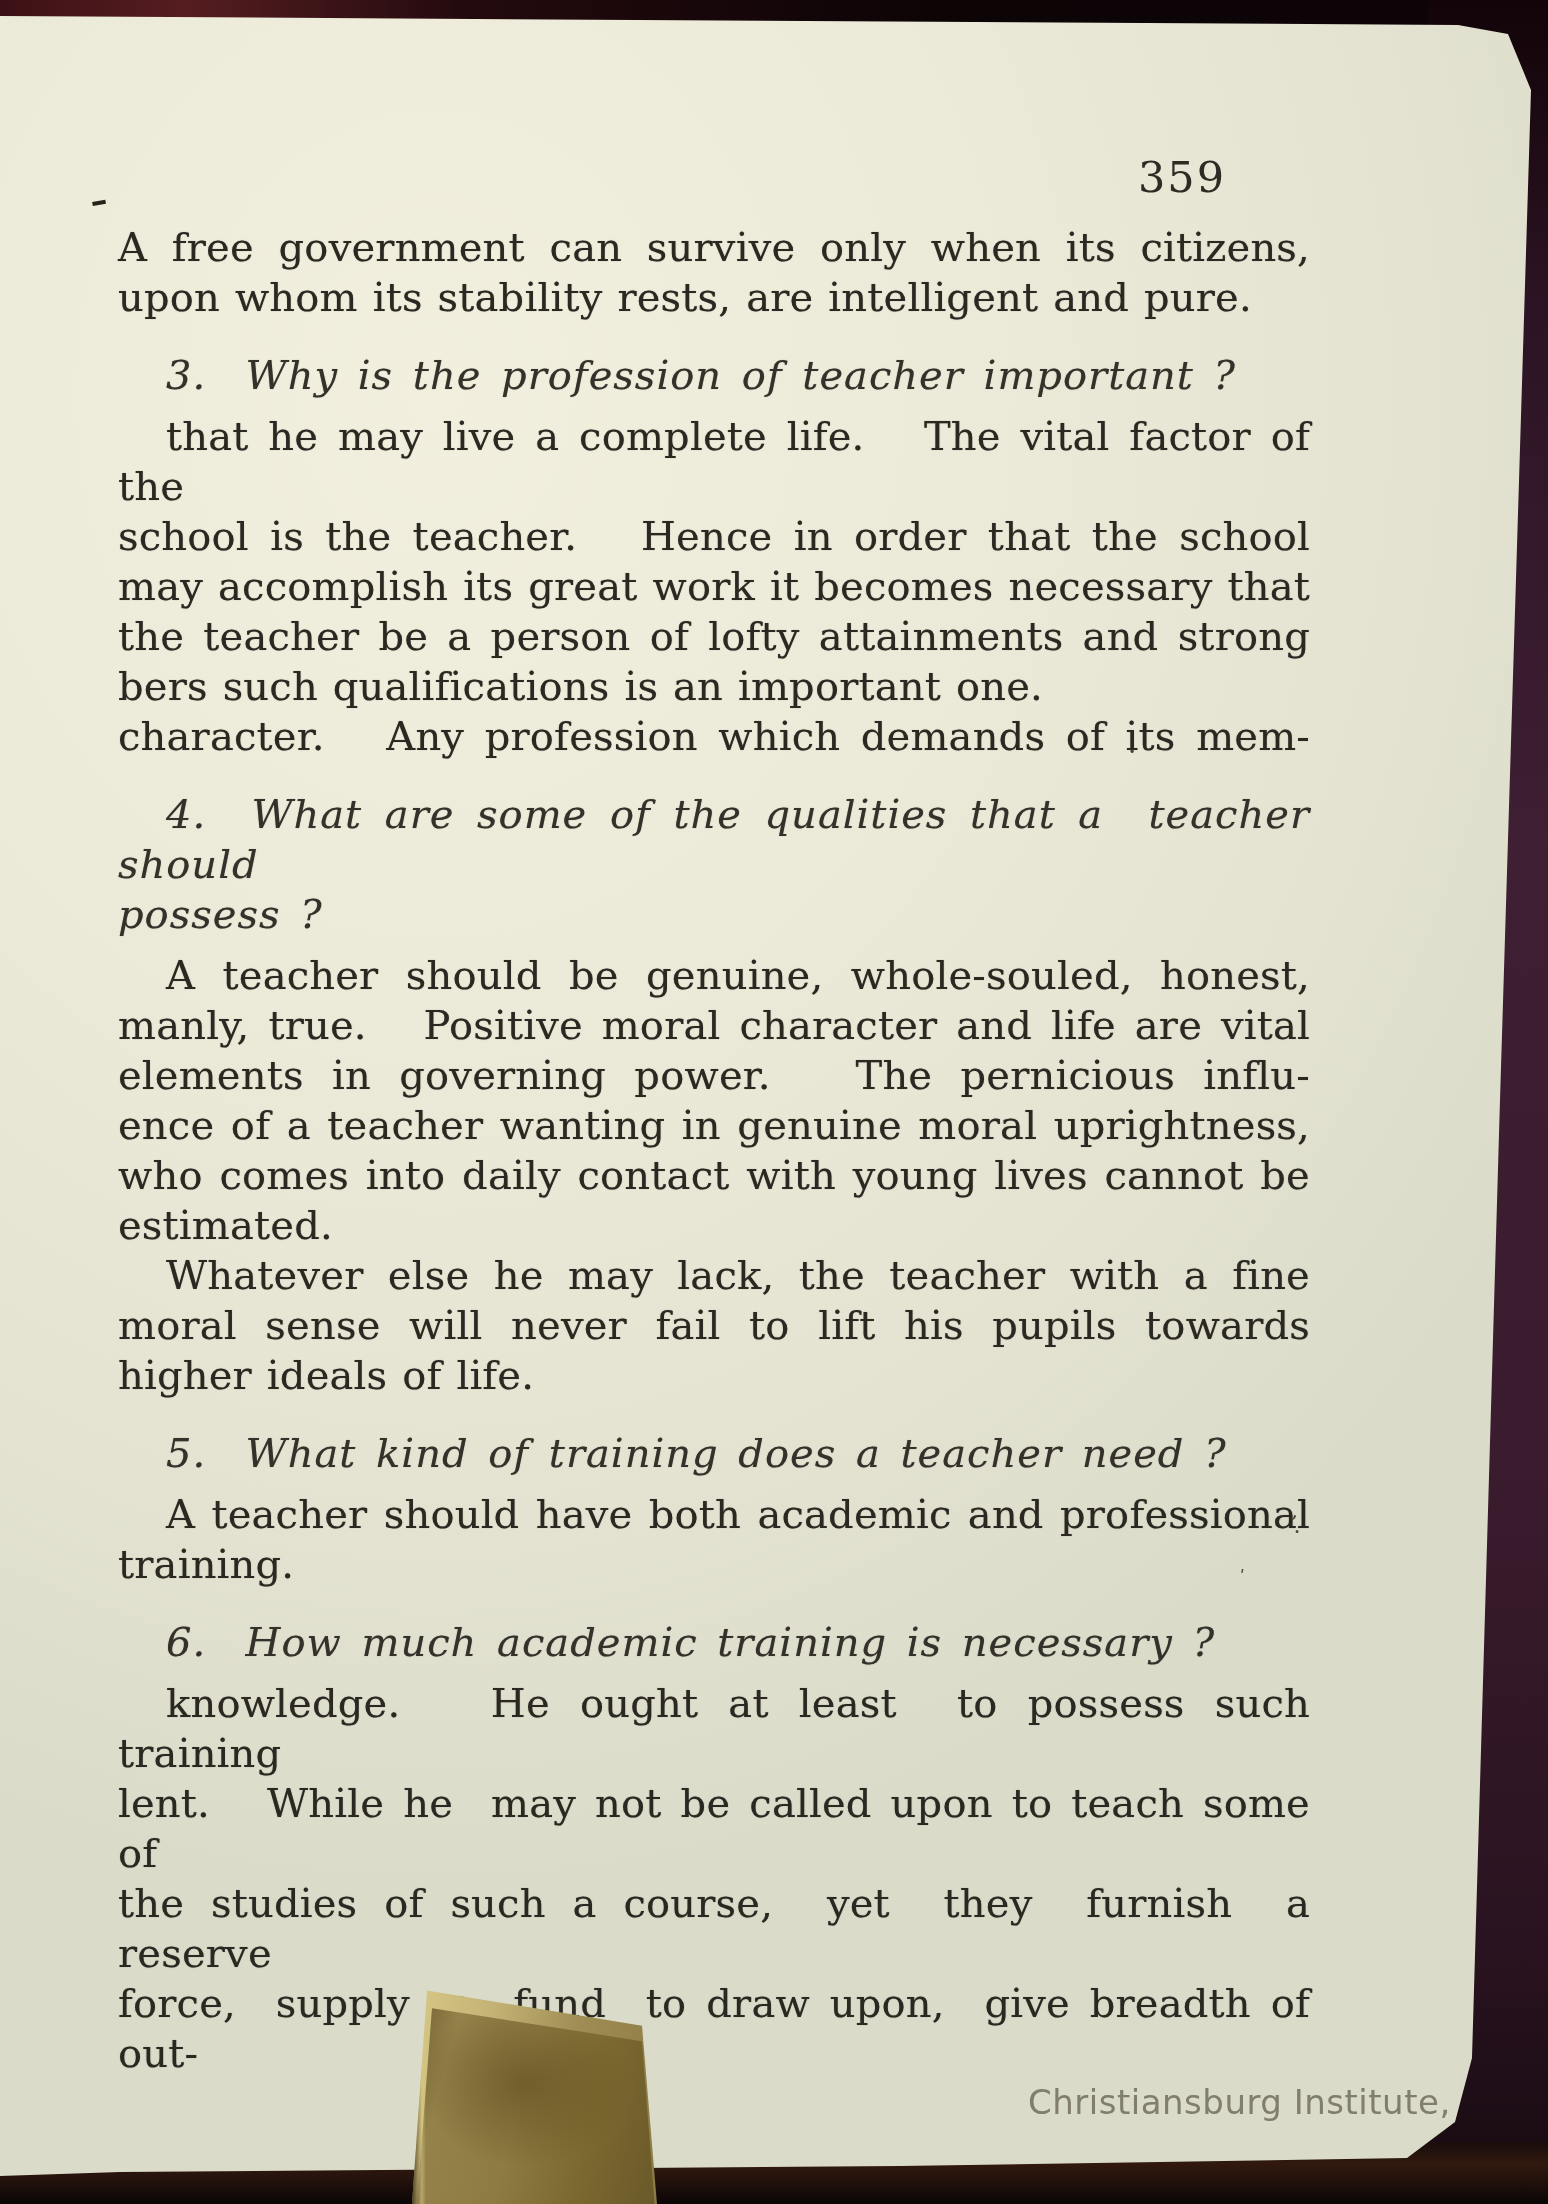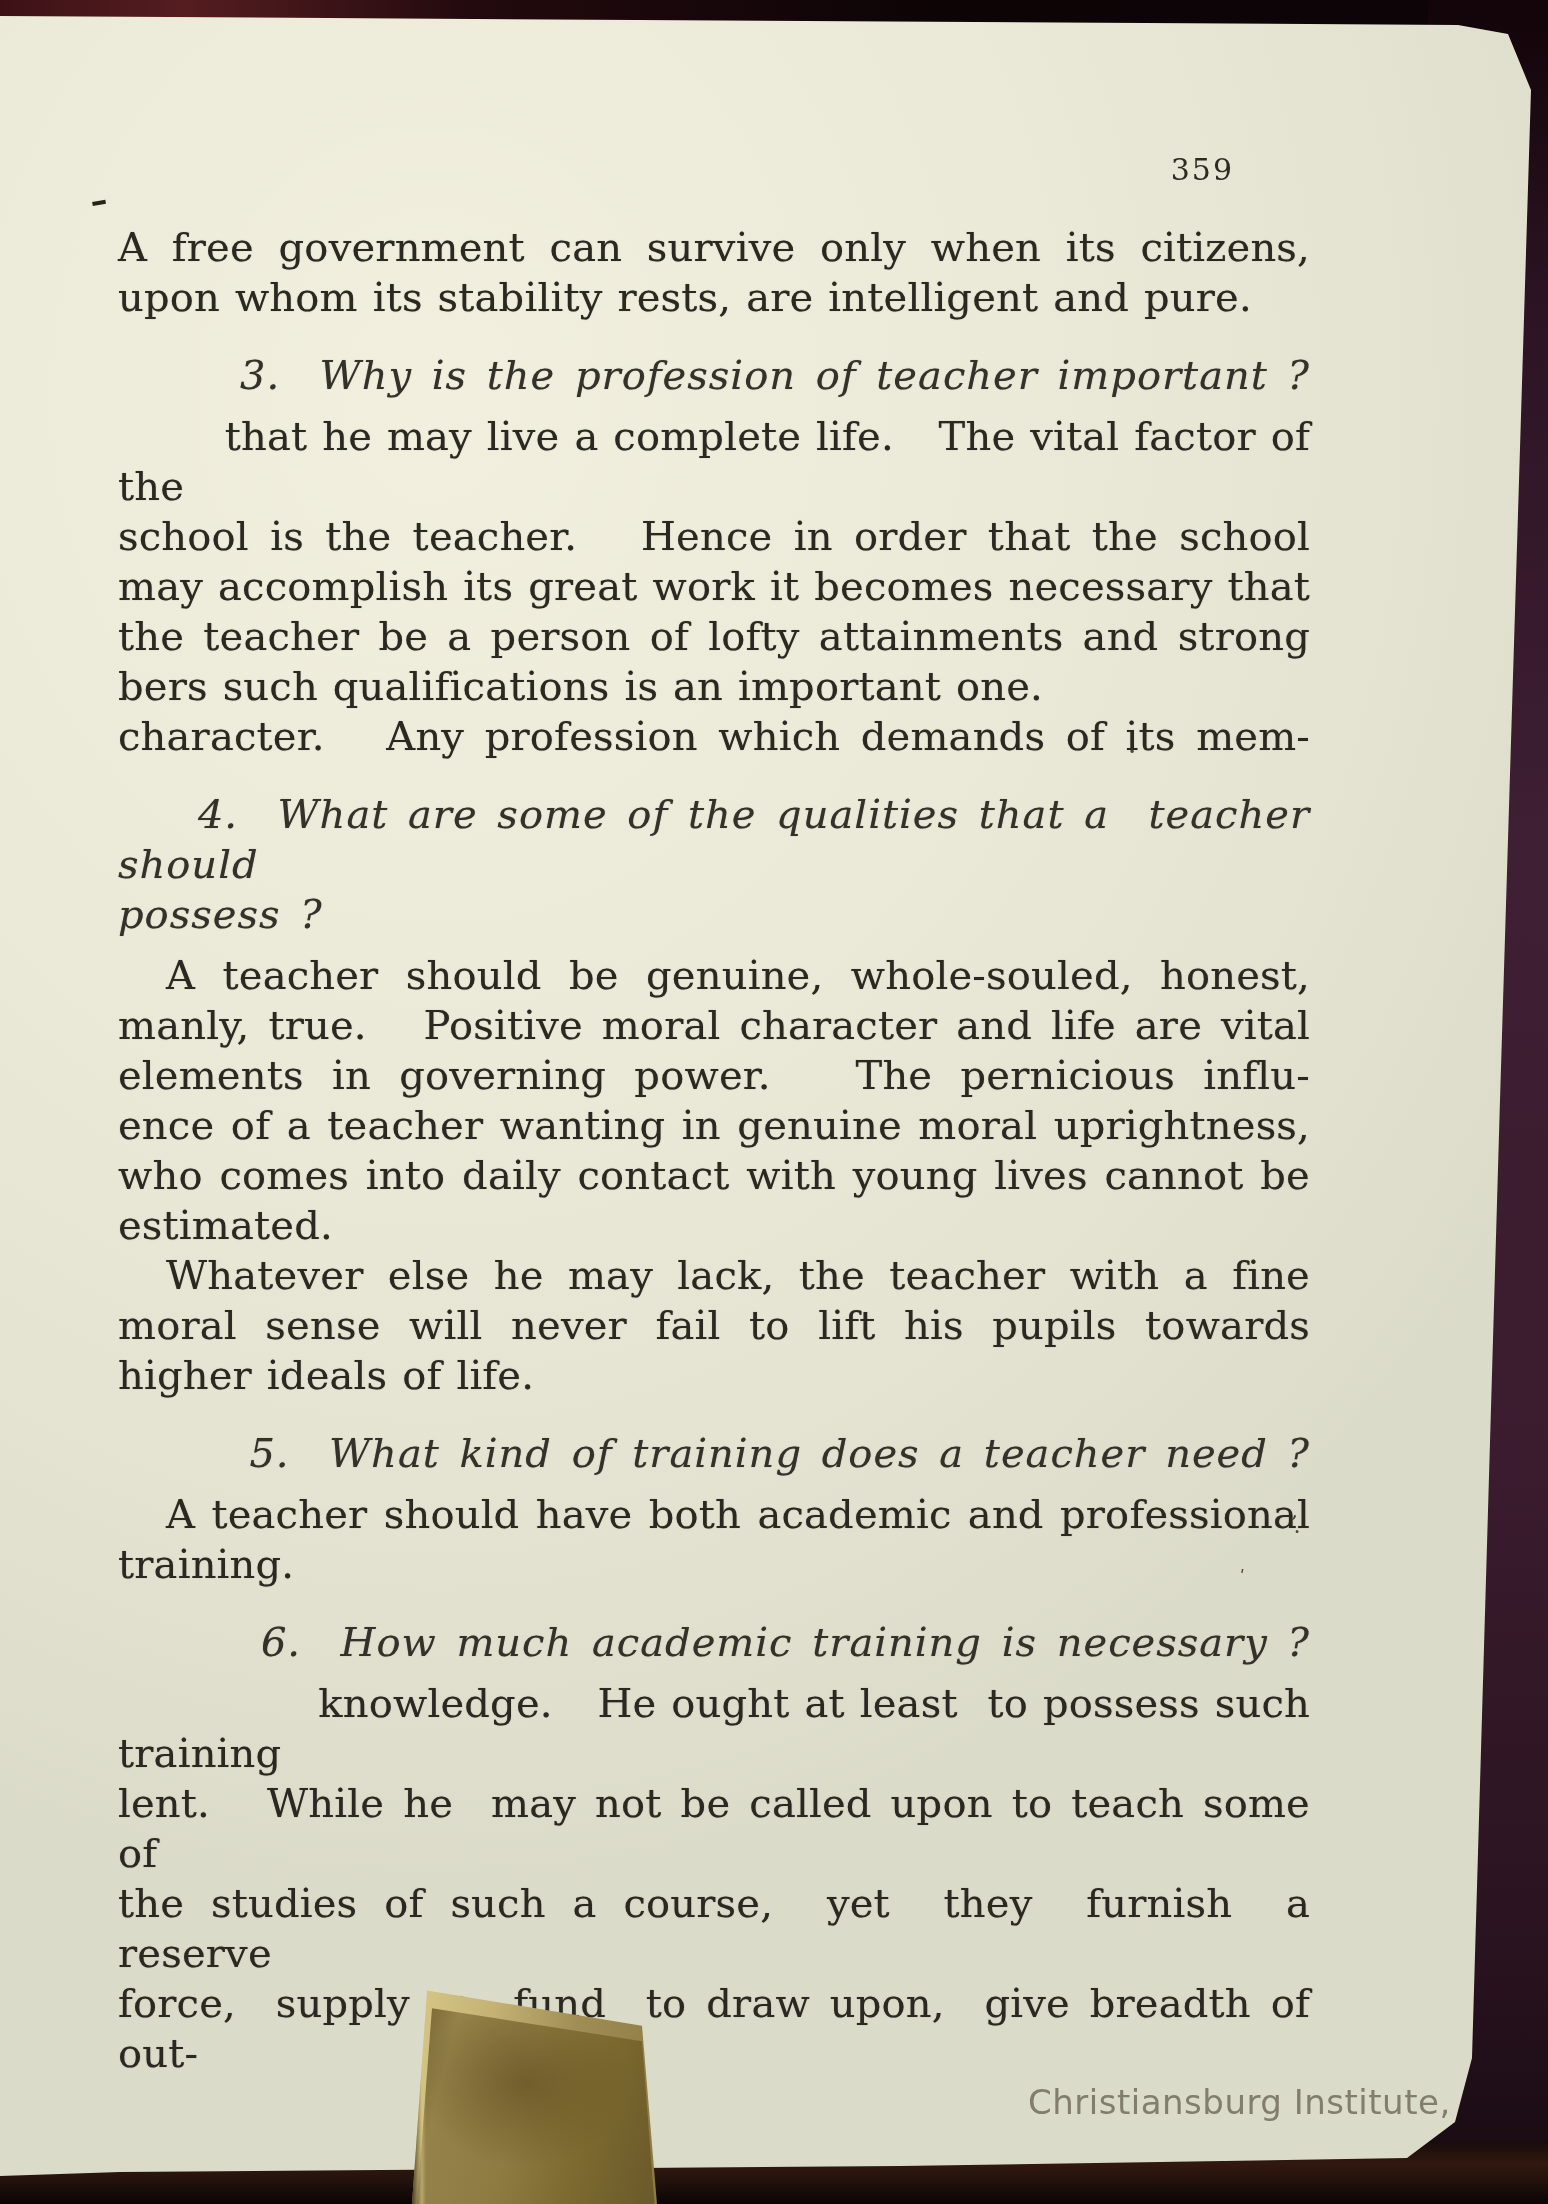--- a/index.html
+++ b/index.html
@@ -52,38 +52,38 @@
   
   .header{position:absolute;top:150px;left:118px;width:1192px;height:60px;}
   .running-title{
     position:absolute;left:43%;transform:translateX(-50%);
     font-style:italic;font-weight:bold;
     font-size:36px;letter-spacing:7px;
     color:#2e2b24;white-space:nowrap;
     text-shadow:0 0 1px rgba(40,36,28,0.4);
   }
   .page-number{
-    position:absolute;right:76px;top:2px;
-    font-size:30px;color:#2e2b24;letter-spacing:2px;
+    position:absolute;right:84px;top:2px;
+    font-size:43px;color:#2e2b24;letter-spacing:2px;
   }
   .ink-dash{
     position:absolute;left:-28px;top:30px;
     font-size:34px;font-weight:bold;color:#262319;
     transform:rotate(-10deg);
   }
   
   .text-column{
     position:absolute;left:118px;top:222px;width:1192px;
     font-size:40px;line-height:50px;
     letter-spacing:0.2px;word-spacing:2px;
     text-shadow:0 0 1px rgba(43,40,34,0.45);
   }
   .line{white-space:pre-wrap;}
   .line.fill{text-align:justify;text-align-last:justify;}
-  .block.indent .line:first-child{text-indent:48px;text-align:right;}
+  .block.indent .line:first-child{text-indent:48px;}
   .block.question{font-style:italic;margin:28px 0 11px 0;color:#34302a;}
   .block.question .line{letter-spacing:1px;word-spacing:6px;}
   
   .ink-speck{position:absolute;color:#4c463a;font-size:22px;}
   .speck-1{left:1288px;top:1512px;transform:rotate(14deg);}
   .speck-2{left:1240px;top:1566px;font-size:17px;}
   .speck-3{left:1128px;top:736px;font-size:26px;}
   
   .watermark{
     position:absolute;left:1028px;top:2082px;

